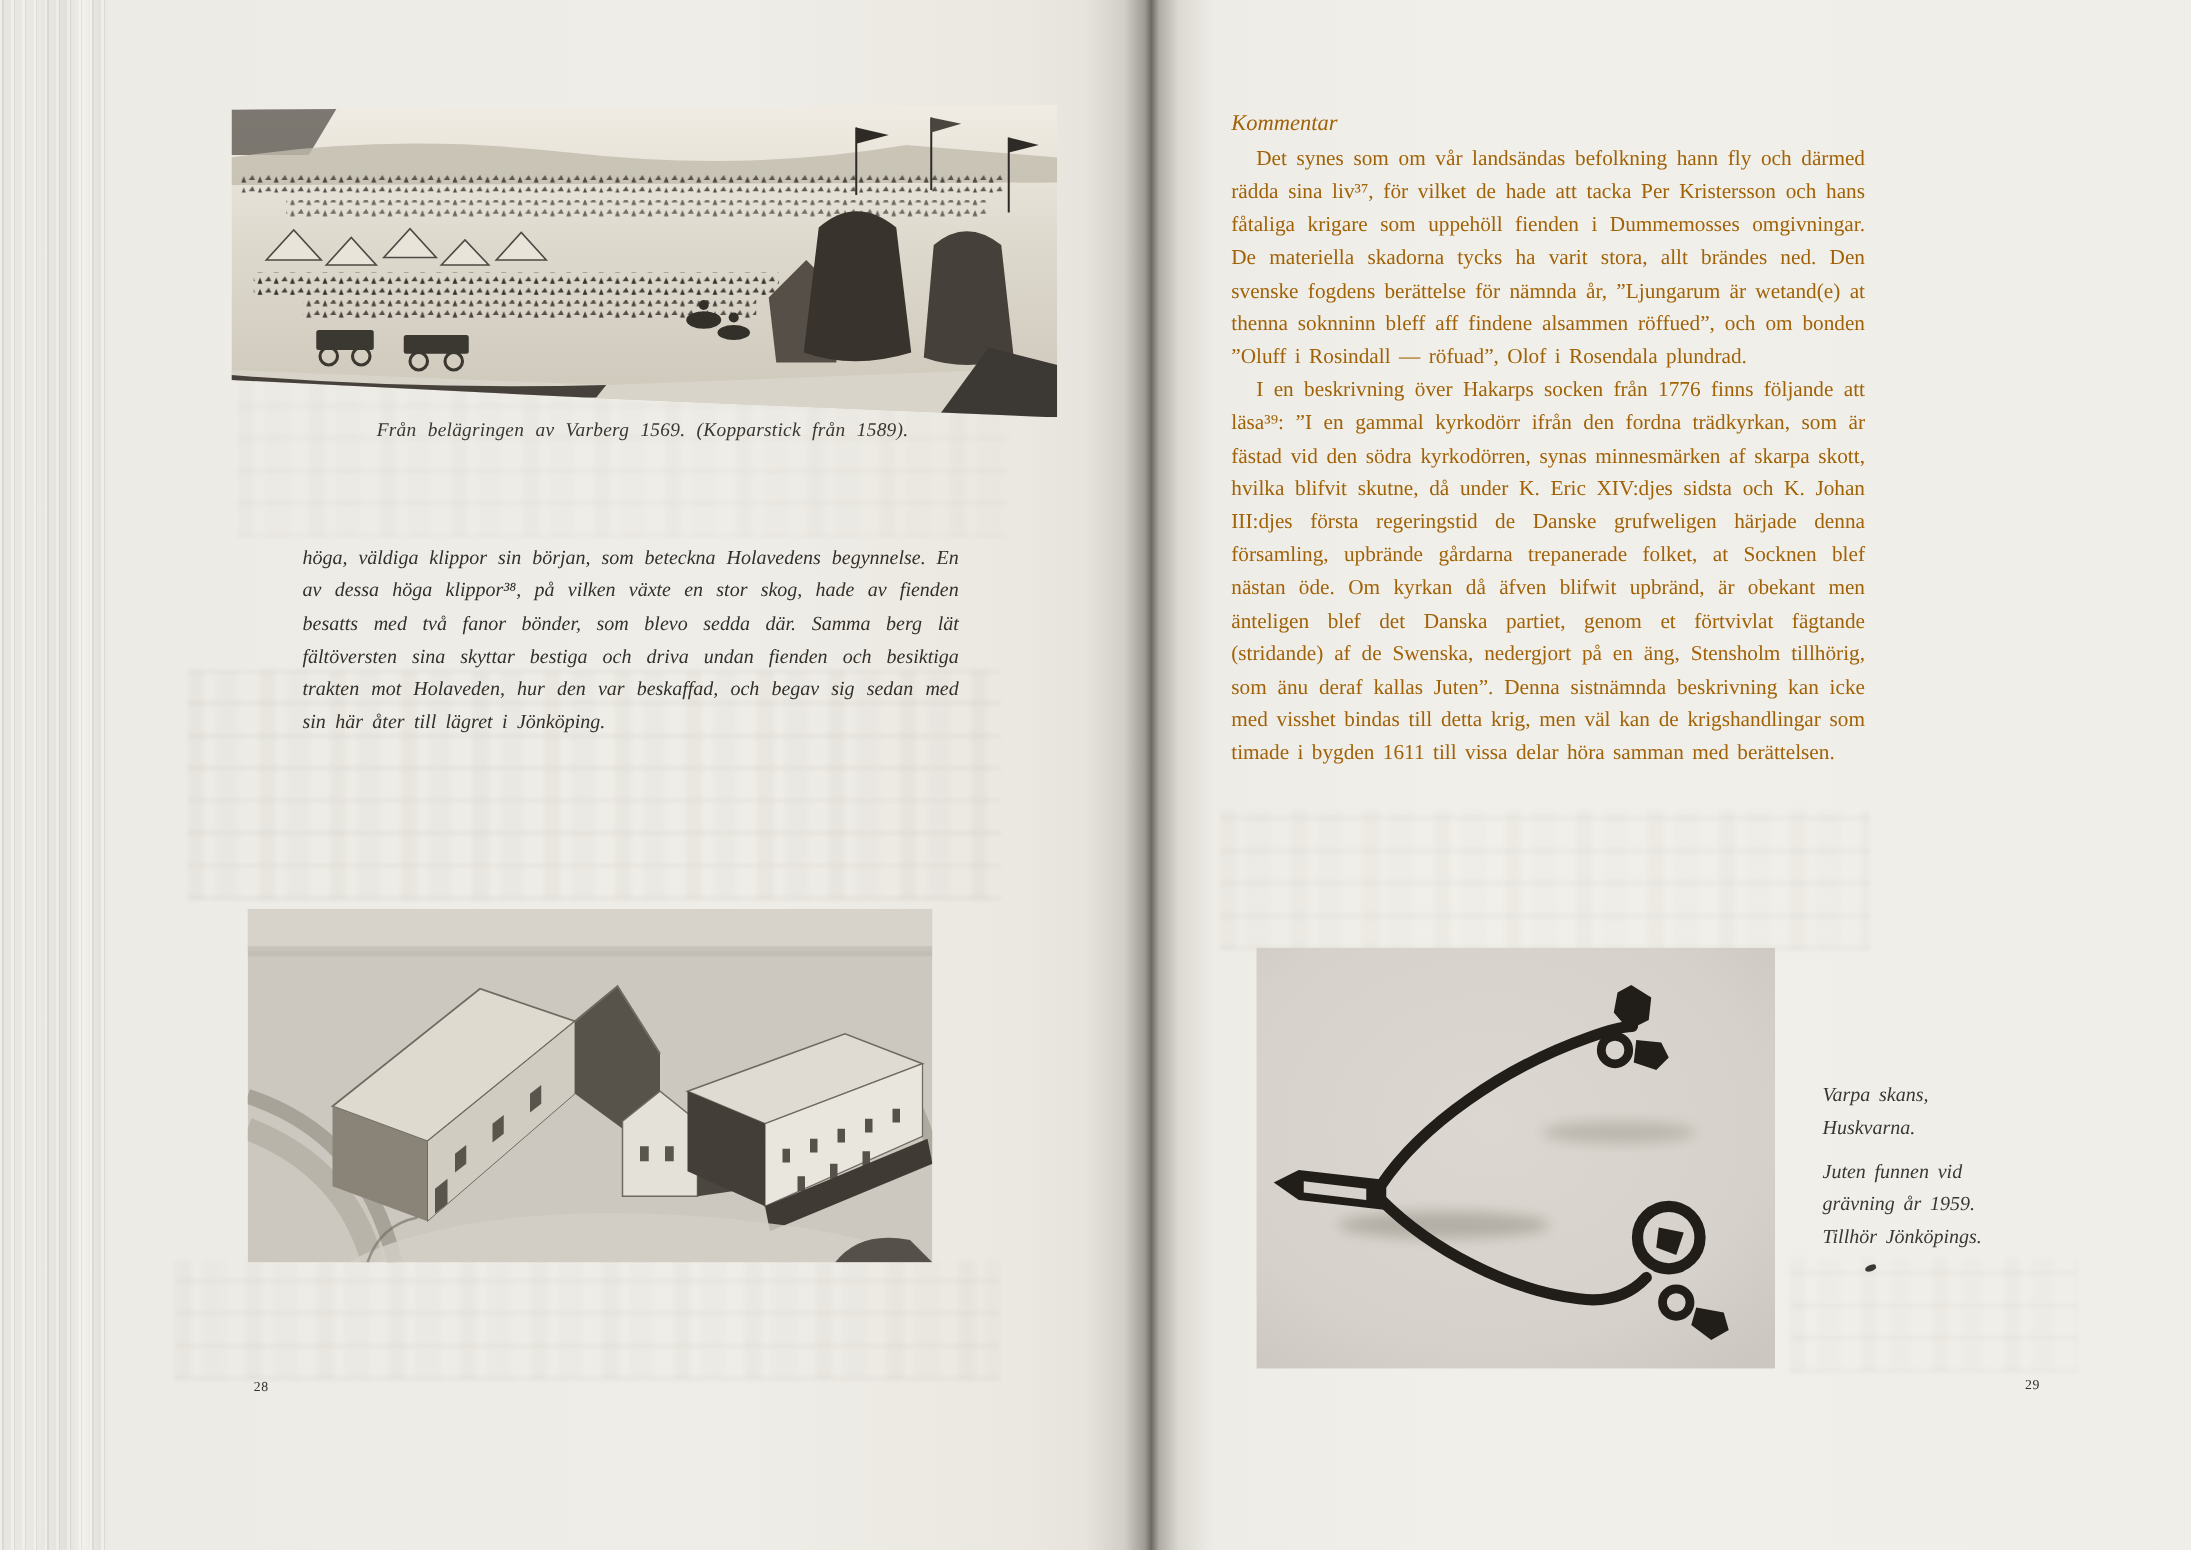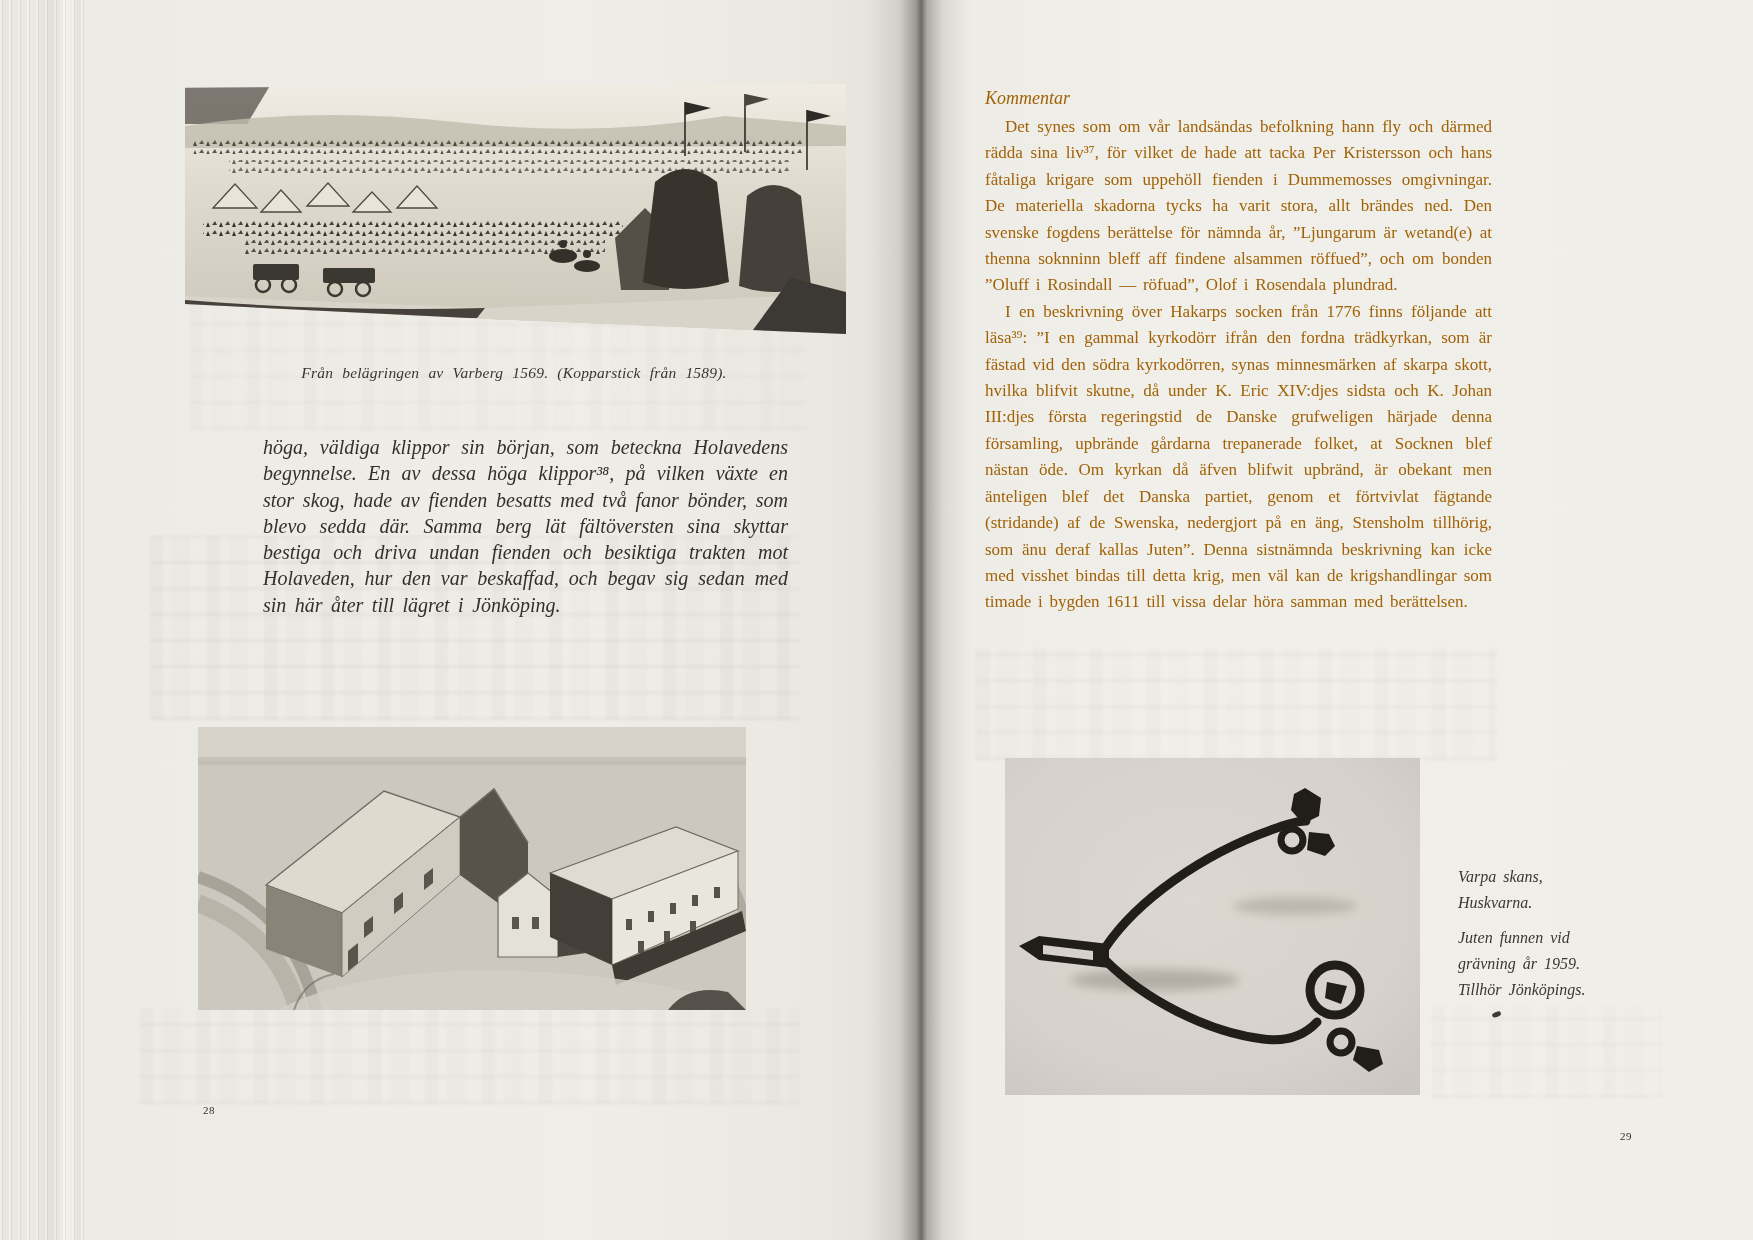--- a/index.html
+++ b/index.html
@@ -46,26 +46,26 @@
   #fig-engraving{left:185px;top:84px;width:661px;height:250px;
     clip-path:polygon(0 1.5%, 100% 0, 100% 100%, 46% 94%, 0 88%);}
   #fig-castle{left:198px;top:727px;width:548px;height:283px;}
   #fig-spur{left:1005px;top:758px;width:415px;height:337px;}
 
   
   .caption{
     position:absolute;font-style:italic;font-size:15.5px;line-height:26px;
     text-align:center;color:#3a3731;word-spacing:5px;letter-spacing:.2px;
   }
-  #cap-engraving{left:185px;top:360px;width:658px;}
+  #cap-engraving{left:185px;top:332px;width:658px;}
   #cap-castle{left:160px;top:1034px;width:620px;}
 
   #left-body{
-    position:absolute;left:263px;top:434px;width:525px;
-    font-style:italic;font-size:20px;line-height:26.3px;
+    position:absolute;left:242px;top:434px;width:525px;
+    font-style:italic;font-size:16px;line-height:26.3px;
     text-align:justify;text-align-last:left;word-spacing:3.5px;color:#33302a;
   }
 
   #right-column{
     position:absolute;left:985px;top:84px;width:507px;
     font-size:17px;line-height:26.4px;color:#a16207;
   }
   #right-heading{font-style:italic;font-size:18px;line-height:28px;margin:0 0 2px 0;}
   #right-column p{
     margin:0;text-align:justify;text-align-last:left;
@@ -73,21 +73,21 @@
   }
 
   .photo-caption{
     position:absolute;left:1458px;top:864px;width:215px;
     font-style:italic;font-size:16px;line-height:26px;color:#3a3731;word-spacing:3px;
   }
   .photo-caption .cap-group{margin:0 0 9px 0;}
 
   .page-number{position:absolute;font-size:11px;color:#33302b;letter-spacing:.5px;}
   #pn-left{left:203px;top:1104px;}
-  #pn-right{left:1620px;top:1102px;margin-top:28px;}
+  #pn-right{left:1620px;top:1102px;}
 
   
   .ghost{
     position:absolute;pointer-events:none;
     background-image:
       repeating-linear-gradient(0deg, rgba(112,106,95,.14) 0 3px, rgba(0,0,0,0) 3px 26px),
       repeating-linear-gradient(90deg, rgba(112,106,95,.09) 0 13px, rgba(0,0,0,0) 13px 22px,
         rgba(112,106,95,.05) 22px 41px, rgba(0,0,0,0) 41px 57px);
     filter:blur(1.5px);
   }

